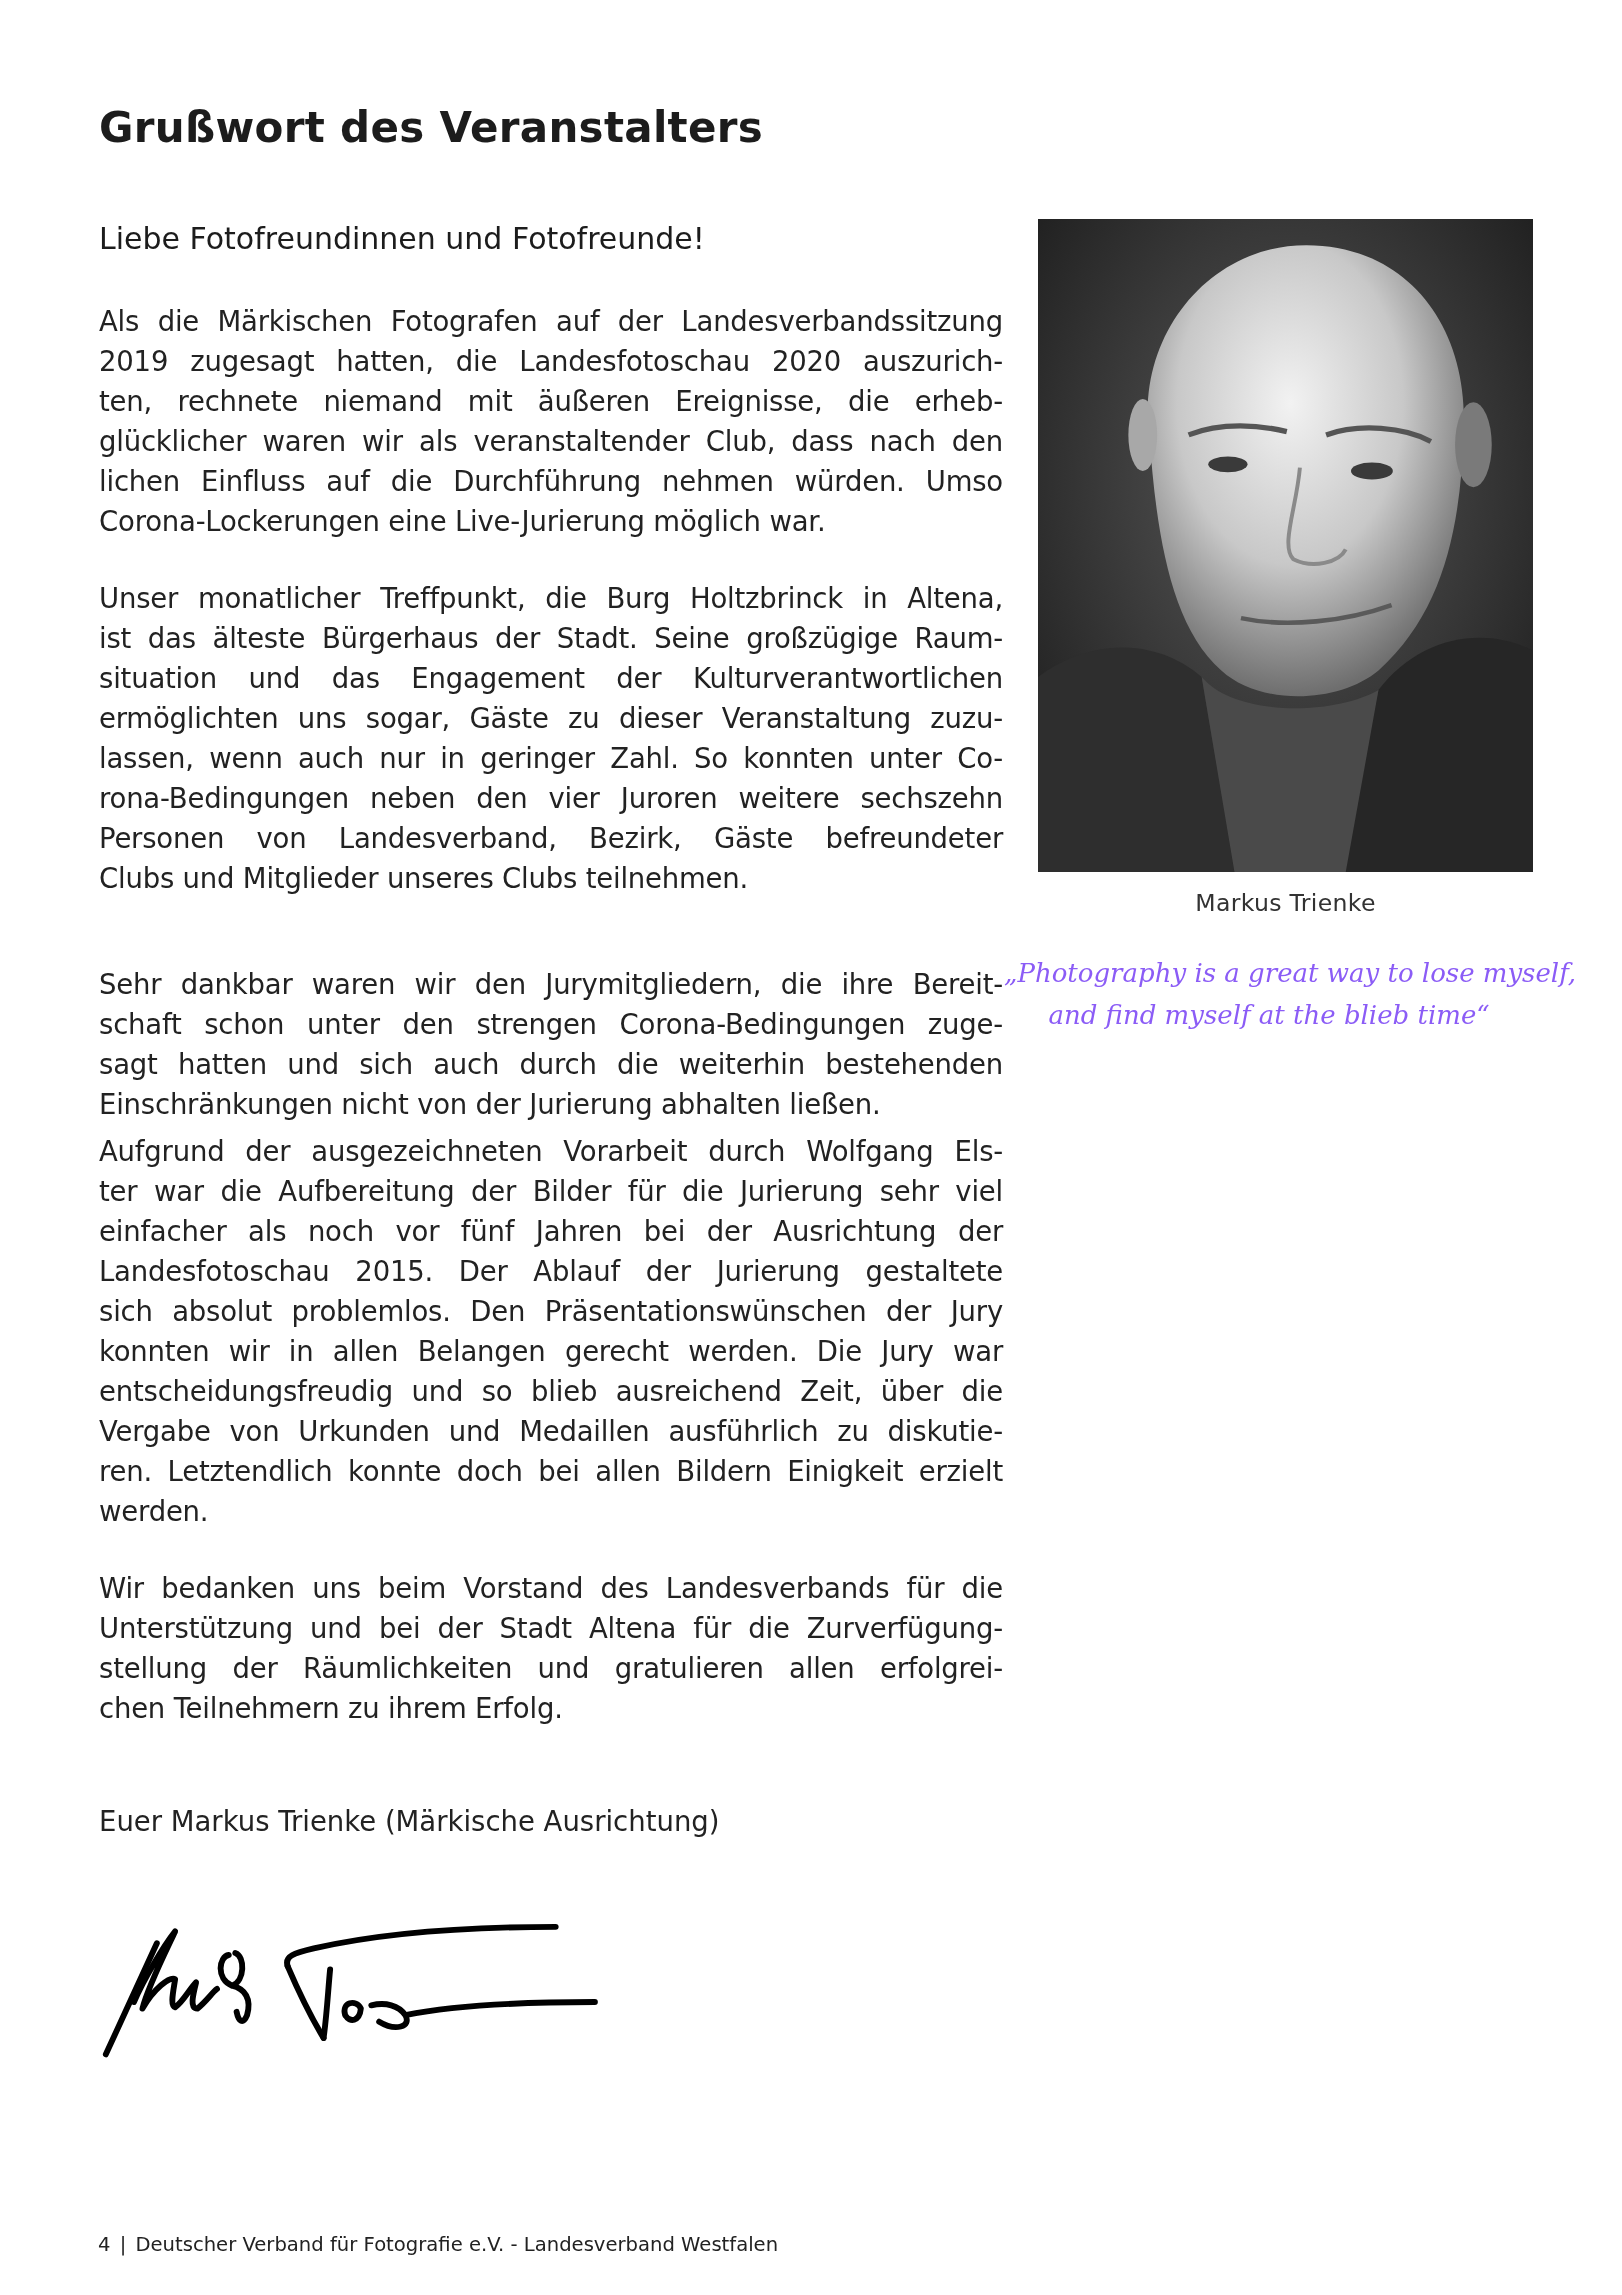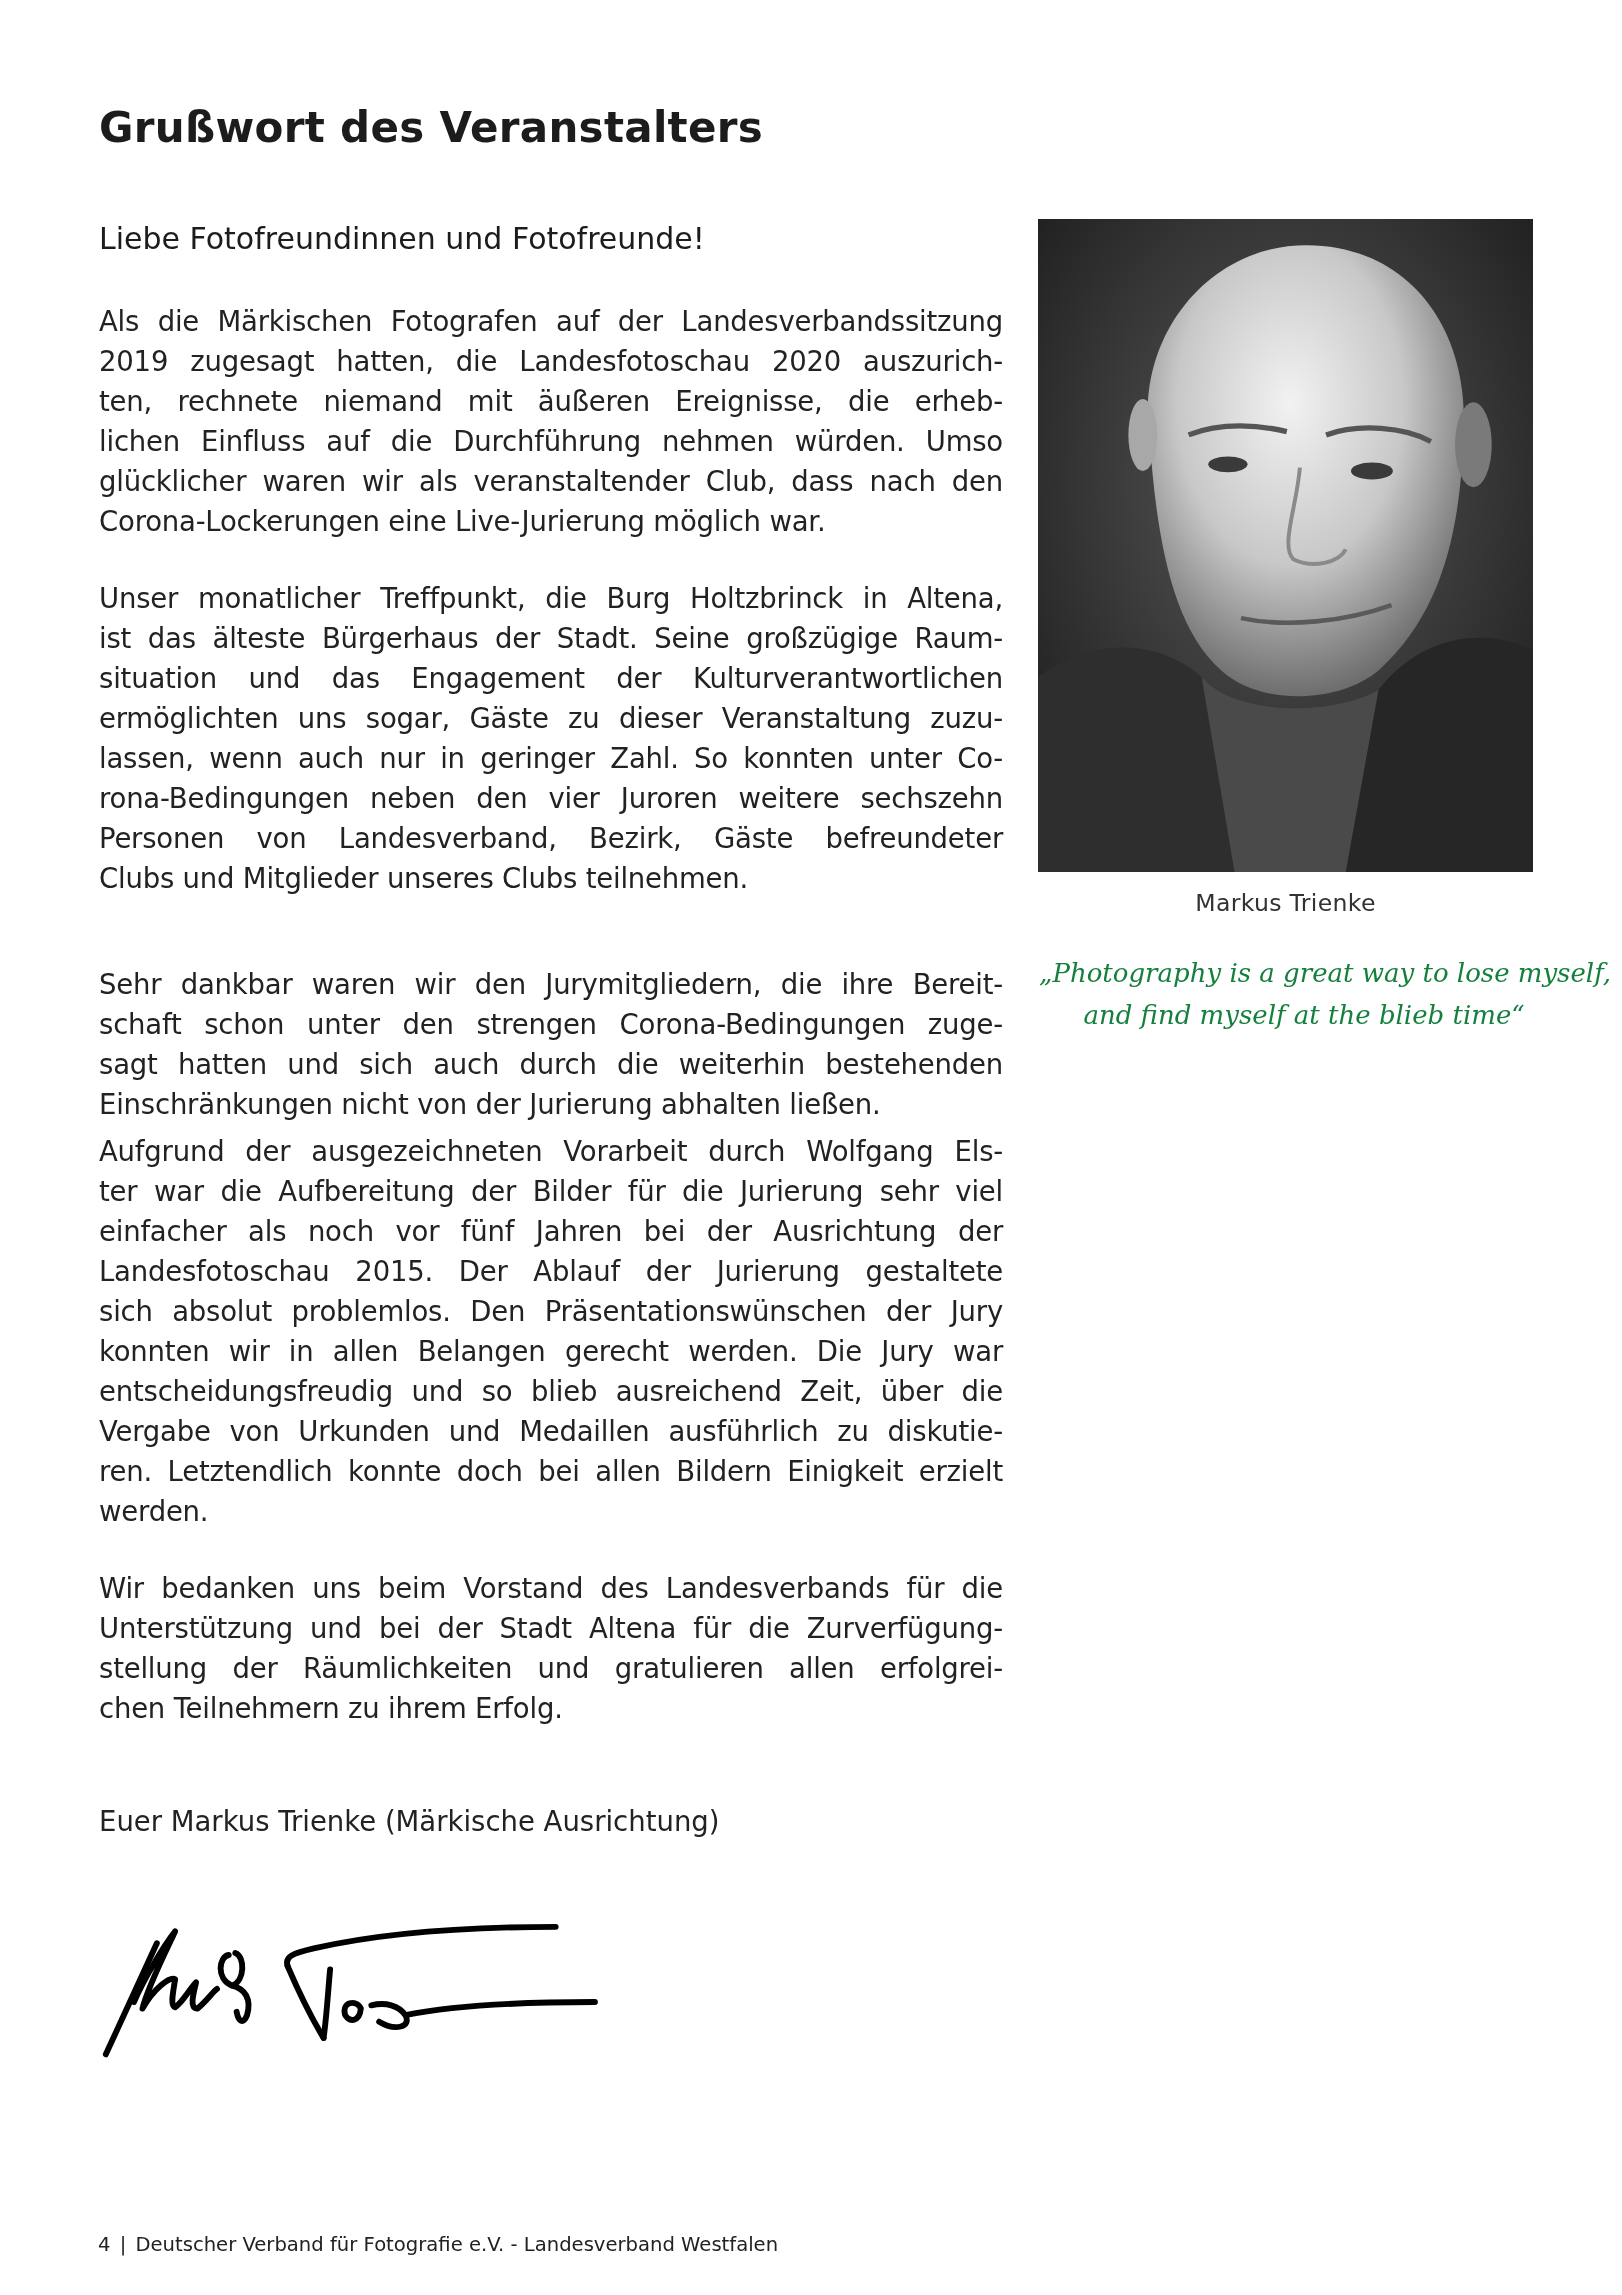--- a/index.html
+++ b/index.html
@@ -22,41 +22,41 @@
   .p5 { top: 1568px; }
 
   .signoff { position: absolute; left: 99px; top: 1805px; font-size: 27.5px; color: #222; white-space: nowrap; }
   .signature { position: absolute; left: 98px; top: 1917px; width: 510px; height: 157px; }
 
   .photo { position: absolute; left: 1038px; top: 219px; width: 495px; height: 653px; overflow: hidden;
            background: radial-gradient(ellipse 42% 40% at 50% 38%, #d8d8d8 0%, #a9a9a9 45%, #4a4a4a 70%, #2a2a2a 100%); }
   .photo svg { position: absolute; left: 0; top: 0; width: 100%; height: 100%; }
   .caption { position: absolute; left: 1038px; width: 495px; top: 889px; text-align: center;
              font-size: 23.6px; color: #333; letter-spacing: 0.3px; }
-  .quote { position: absolute; left: 1039px; width: 530px; top: 952px; text-align: center;
-           font-family: "DejaVu Serif", serif; font-style: italic; font-size: 26px; line-height: 42px; color: #15803d; }
+  .quote { position: absolute; left: 1004px; width: 530px; top: 952px; text-align: center;
+           font-family: "DejaVu Serif", serif; font-style: italic; font-size: 26px; line-height: 42px; color: #8b5cf6; }
   .quote span { display: block; white-space: nowrap; }
 
   .footer { position: absolute; left: 98px; top: 2233px; font-size: 19.6px; color: #222; white-space: nowrap; }
   .footer .sep { margin: 0 9.2px; }
 </style>
 </head>
 <body>
 
 <div class="page">
 
   <h1 class="title" style="margin:0">Grußwort des Veranstalters</h1>
   <div class="salutation">Liebe Fotofreundinnen und Fotofreunde!</div>
 
   <div class="body-col p1">
     <span class="ln">Als die Märkischen Fotografen auf der Landesverbandssitzung</span>
     <span class="ln">2019 zugesagt hatten, die Landesfotoschau 2020 auszurich-</span>
     <span class="ln">ten, rechnete niemand mit äußeren Ereignisse, die erheb-</span>
+    <span class="ln">glücklicher waren wir als veranstaltender Club, dass nach den</span>
     <span class="ln">lichen Einfluss auf die Durchführung nehmen würden. Umso</span>
-    <span class="ln">glücklicher waren wir als veranstaltender Club, dass nach den</span>
     <span class="ln last">Corona-Lockerungen eine Live-Jurierung möglich war.</span>
   </div>
 
   <div class="body-col p2">
     <span class="ln">Unser monatlicher Treffpunkt, die Burg Holtzbrinck in Altena,</span>
     <span class="ln">ist das älteste Bürgerhaus der Stadt. Seine großzügige Raum-</span>
     <span class="ln">situation und das Engagement der Kulturverantwortlichen</span>
     <span class="ln">ermöglichten uns sogar, Gäste zu dieser Veranstaltung zuzu-</span>
     <span class="ln">lassen, wenn auch nur in geringer Zahl. So konnten unter Co-</span>
     <span class="ln">rona-Bedingungen neben den vier Juroren weitere sechszehn</span>

